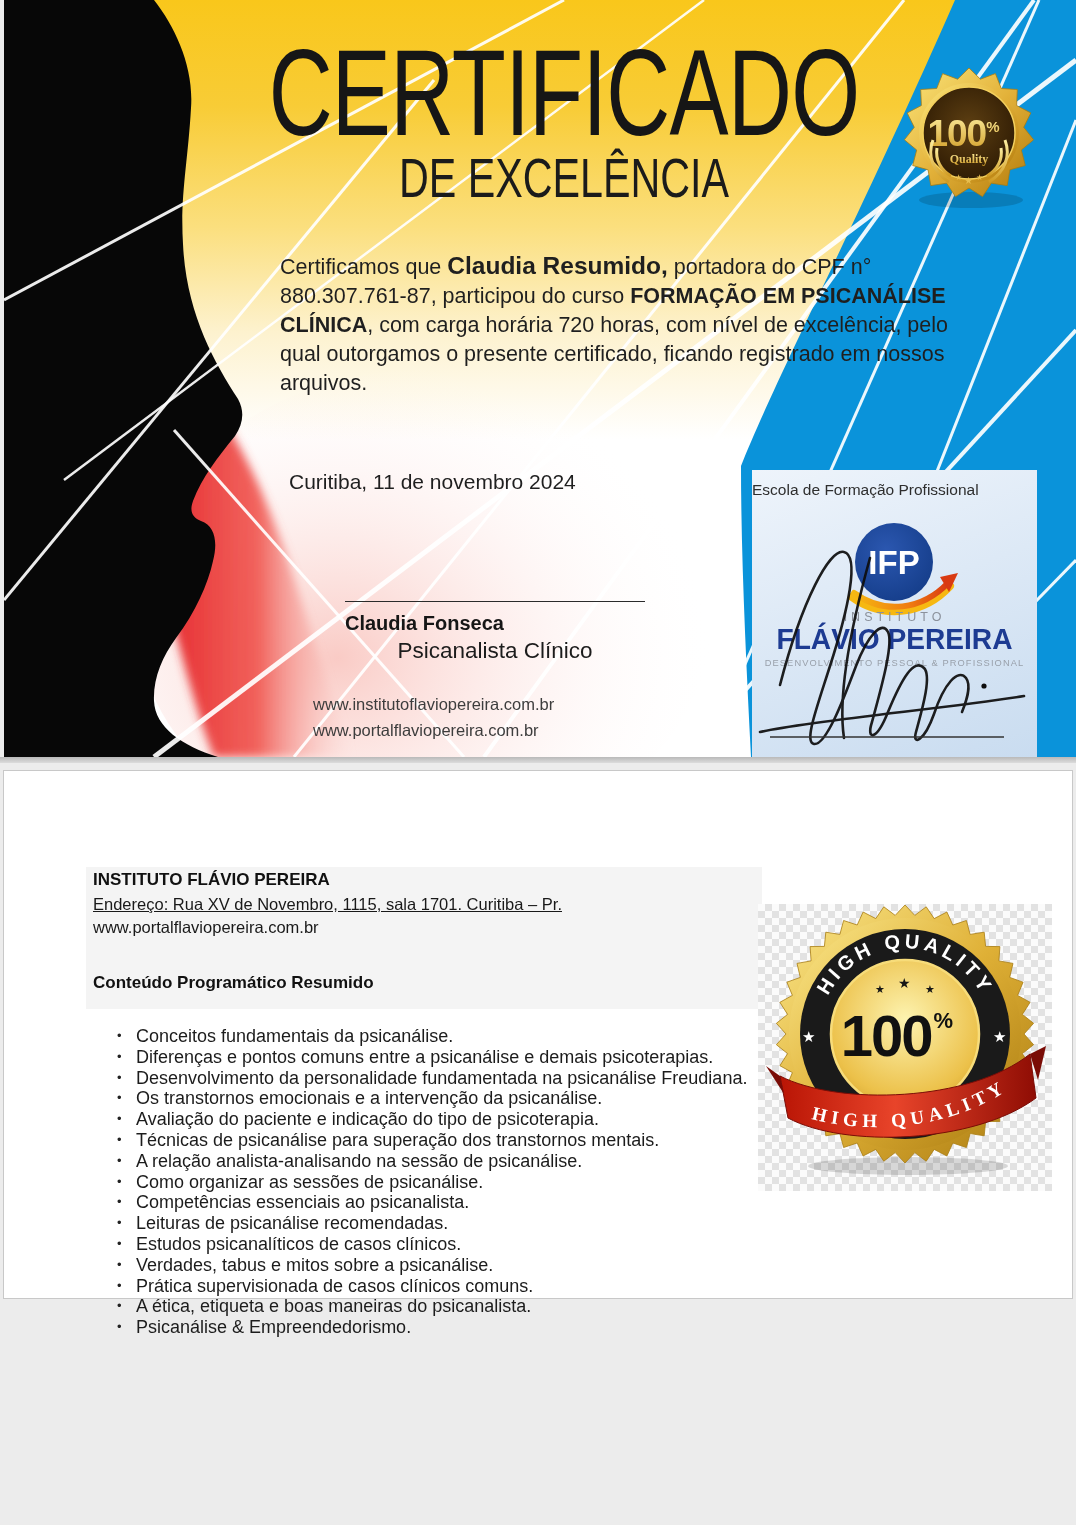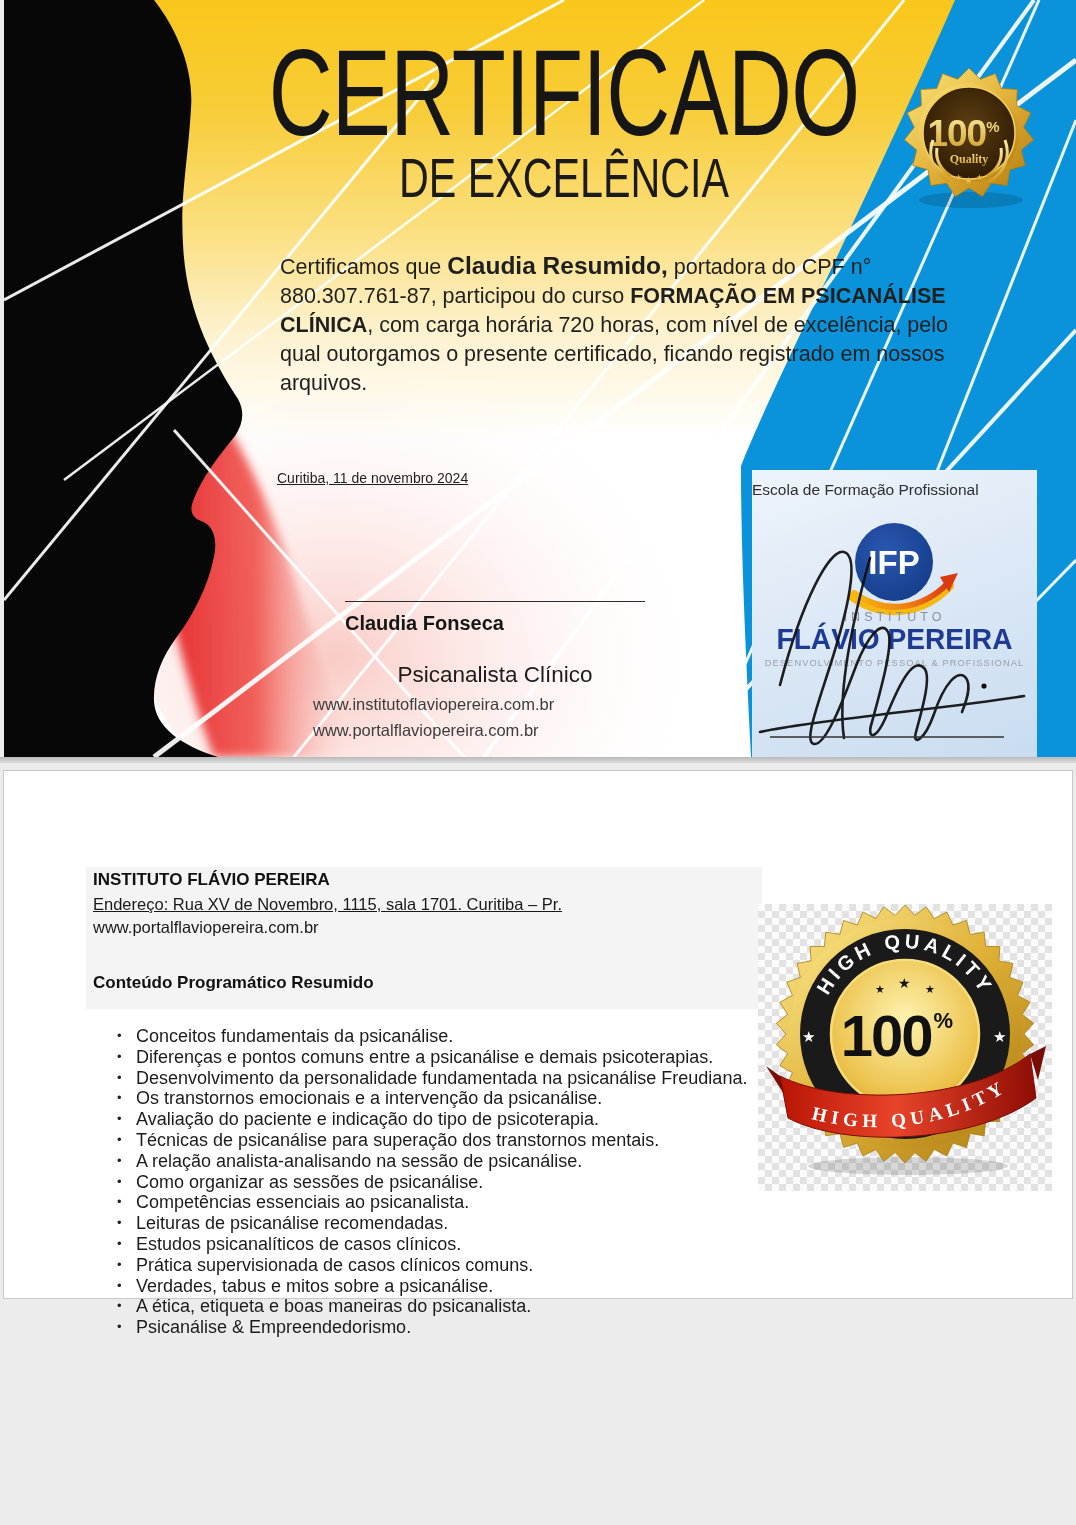--- a/index.html
+++ b/index.html
@@ -25,26 +25,26 @@
     position:absolute;left:110px;top:146px;width:900px;text-align:center;
     font-size:55px;font-weight:400;color:#1b1b1b;
     transform:scaleX(.75);transform-origin:450px 50%;white-space:nowrap;
   }
   .cert-body{
     position:absolute;left:276px;top:251px;width:675px;
     font-size:21.5px;line-height:29px;color:#1f1f1f;
   }
   .cert-body .bname{font-size:24.5px;font-weight:700;}
   .cert-body .bcourse{font-weight:700;}
-  .cert-date{position:absolute;left:273px;top:470px;font-size:14px;color:#1f1f1f;text-decoration:underline;}
+  .cert-date{position:absolute;left:285px;top:470px;font-size:21px;color:#1f1f1f;}
   .sig-rule{position:absolute;left:341px;top:601px;width:300px;border-top:1.6px solid #2b2b2b;}
   .sig-name{position:absolute;left:341px;top:612px;width:300px;text-align:left;
     font-size:20px;font-weight:700;color:#161616;}
   .sig-role{position:absolute;left:341px;top:638px;width:300px;text-align:center;
-    font-size:22.5px;color:#1c1c1c;margin-top:24px;}
+    font-size:22.5px;color:#1c1c1c;}
   .cert-sites{position:absolute;left:309px;top:692px;font-size:16.5px;line-height:25.5px;color:#3d3d3d;}
   
   .ifp-box{
     position:absolute;left:748px;top:470px;width:285px;height:287px;
     background:linear-gradient(160deg,#eef4fb 0%,#dde9f6 45%,#c9dcf0 100%);
   }
   .ifp-escola{position:absolute;left:0;top:11px;width:100%;text-align:left;
     font-size:15.5px;color:#2e2e2e;}
   .ifp-instituto{position:absolute;left:0;top:140px;width:100%;text-align:center;
     font-size:12.5px;letter-spacing:4px;color:#8b919b;}
@@ -234,22 +234,22 @@
       <li>Diferenças e pontos comuns entre a psicanálise e demais psicoterapias.</li>
       <li>Desenvolvimento da personalidade fundamentada na psicanálise Freudiana.</li>
       <li>Os transtornos emocionais e a intervenção da psicanálise.</li>
       <li>Avaliação do paciente e indicação do tipo de psicoterapia.</li>
       <li>Técnicas de psicanálise para superação dos transtornos mentais.</li>
       <li>A relação analista-analisando na sessão de psicanálise.</li>
       <li>Como organizar as sessões de psicanálise.</li>
       <li>Competências essenciais ao psicanalista.</li>
       <li>Leituras de psicanálise recomendadas.</li>
       <li>Estudos psicanalíticos de casos clínicos.</li>
+      <li>Verdades, tabus e mitos sobre a psicanálise.</li>
       <li>Prática supervisionada de casos clínicos comuns.</li>
-      <li>Verdades, tabus e mitos sobre a psicanálise.</li>
       <li>A ética, etiqueta e boas maneiras do psicanalista.</li>
       <li>Psicanálise &amp; Empreendedorismo.</li>
     </ul>
 
   <div class="badge-box">
     <svg width="294" height="287" viewBox="0 0 294 287">
       <defs>
         <linearGradient id="goldB" x1="0" y1="0" x2="1" y2="1">
           <stop offset="0" stop-color="#fbe98e"></stop>
             <stop offset="0.5" stop-color="#dfb036"></stop>

